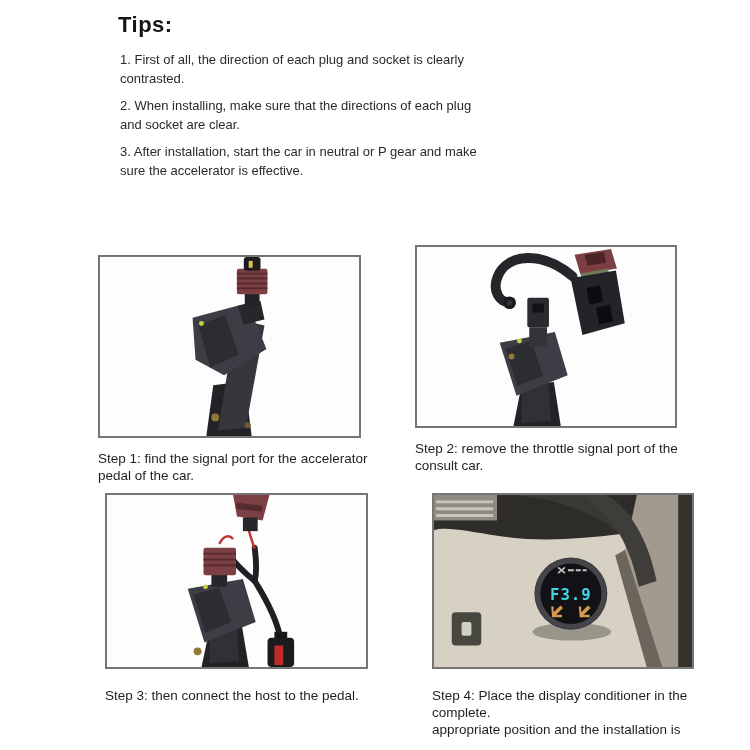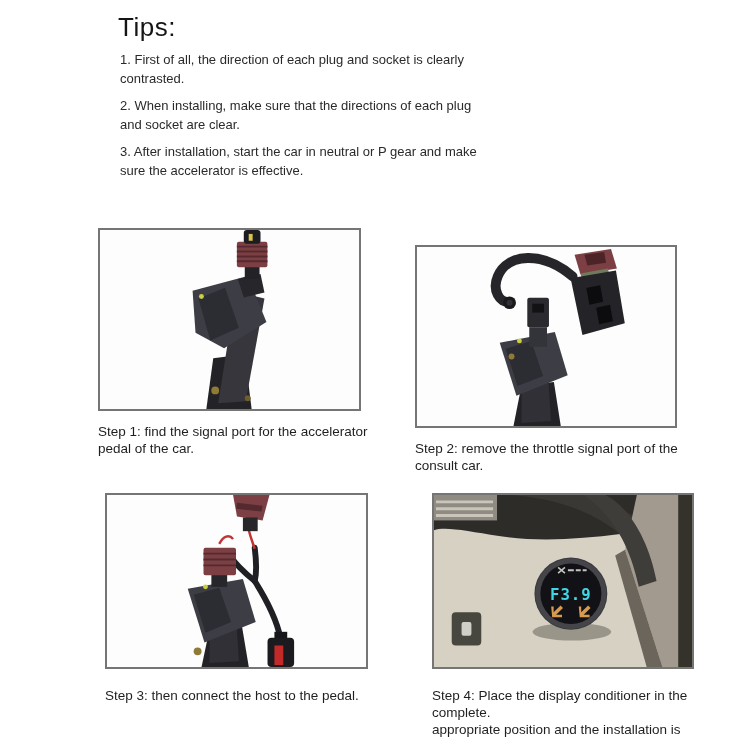--- a/index.html
+++ b/index.html
@@ -2,27 +2,27 @@
 <html><head>
 <meta charset="utf-8">
 <style>
   html,body{margin:0;padding:0;background:#ffffff;}
   .page{
     position:relative;width:750px;height:750px;background:#ffffff;
     font-family:"Liberation Sans",sans-serif;color:#222;overflow:hidden;
   }
   .title{
     position:absolute;left:118px;top:12px;margin:0;
-    font-size:26px;font-weight:400;color:#151515;letter-spacing:0.5px;
+    font-size:22px;font-weight:700;color:#151515;letter-spacing:0.5px;
   }
   .tips{position:absolute;left:120px;top:50px;width:545px;}
   .tips p{margin:0 0 8px 0;font-size:13px;line-height:19px;color:#2a2a2a;}
   .tips span{display:block;}
   .step{position:absolute;margin:0;}
-  .s1{left:98px;top:228px;width:263px;}
+  .s1{left:98px;top:255px;width:263px;}
   .s2{left:382px;top:245px;width:262px;padding-left:33px;}
   .s3{left:98px;top:493px;width:263px;padding-left:7px;}
   .s4{left:390px;top:493px;width:262px;margin-left:42px;}
   .imgbox{
     box-sizing:border-box;border:2px solid #757575;background:#ffffff;overflow:hidden;
   }
   .r1{height:183px;}
   .r2{height:176px;}
   .imgbox svg{display:block;width:100%;height:100%;}
   figcaption{margin-top:12px;font-size:13.5px;line-height:17px;color:#1f1f1f;width:290px;}

